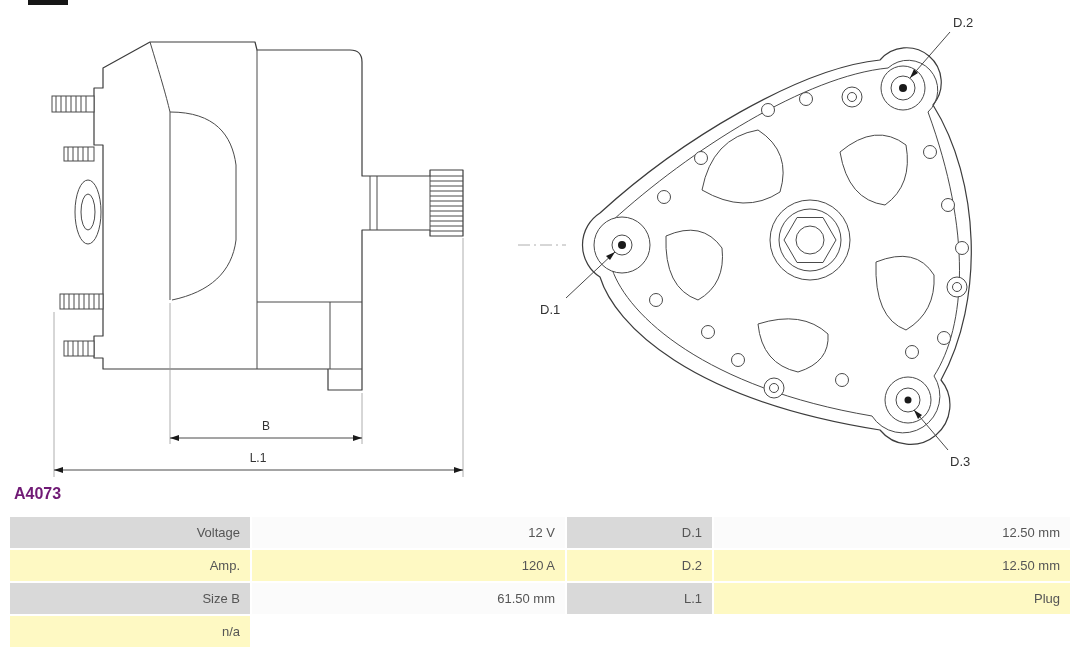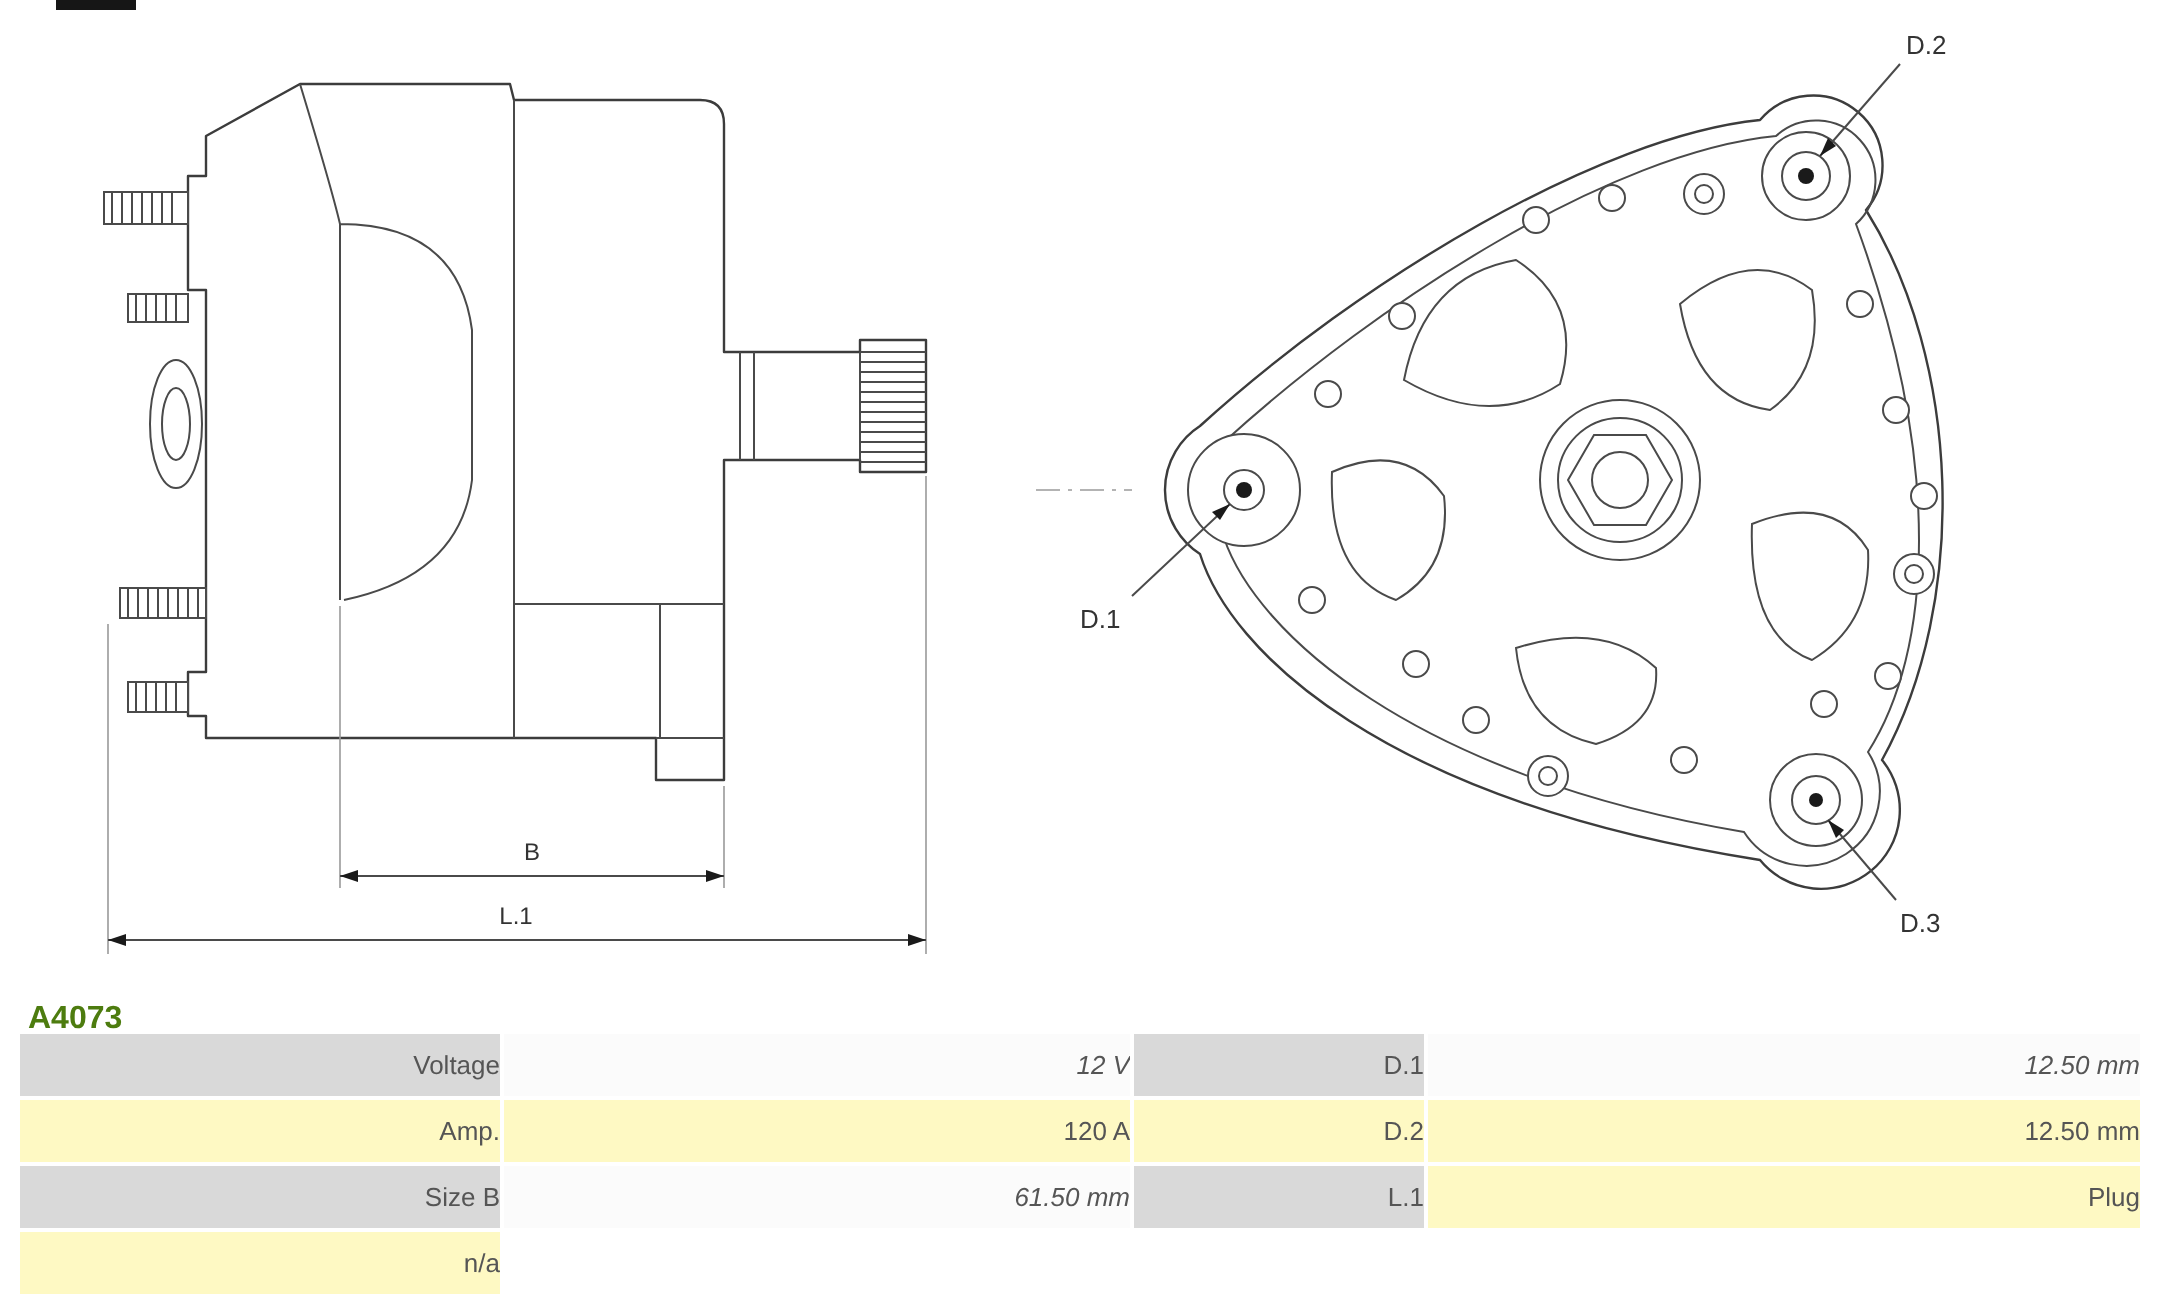--- a/index.html
+++ b/index.html
@@ -11,30 +11,30 @@
   .drawing-svg{position:absolute;left:0;top:0;}
   .ln{fill:none;stroke:#3c3c3c;stroke-width:1.2;stroke-linejoin:round;}
   .ln2{fill:none;stroke:#4a4a4a;stroke-width:1;}
   .lnthin{fill:none;stroke:#9a9a9a;stroke-width:0.8;}
   .white{fill:#ffffff;}
   .dot{fill:#1a1a1a;stroke:none;}
   .dimtxt{font-size:12px;fill:#333;}
   .dlab{font-size:13px;fill:#333;}
   .part-number{
     position:absolute;left:14px;top:485px;font-size:16px;font-weight:700;
-    color:#4d7c0f;text-decoration:none;cursor:pointer;margin-top:16px;
+    color:#701a75;text-decoration:none;cursor:pointer;
   }
   .spec-table{
     position:absolute;left:10px;top:517px;width:1060px;
     display:grid;grid-template-columns:240px 313px 145px 1fr;gap:2px;
     font-size:13px;color:#555;
   }
-  .cell{height:31px;line-height:31px;padding-right:0;text-align:right;box-sizing:border-box;overflow:hidden;}
+  .cell{height:31px;line-height:31px;padding-right:10px;text-align:right;box-sizing:border-box;overflow:hidden;}
   .lbl-odd{background:#d9d9d9;}
-  .val-odd{background:#fbfbfb;font-style:italic;}
+  .val-odd{background:#fbfbfb;}
   .lbl-even{background:#fef9c3;}
   .val-even{background:#fef9c3;}
 </style>
 </head>
 <body>
 
 <div class="page">
 
   <div class="logo-fragment"></div>
 

